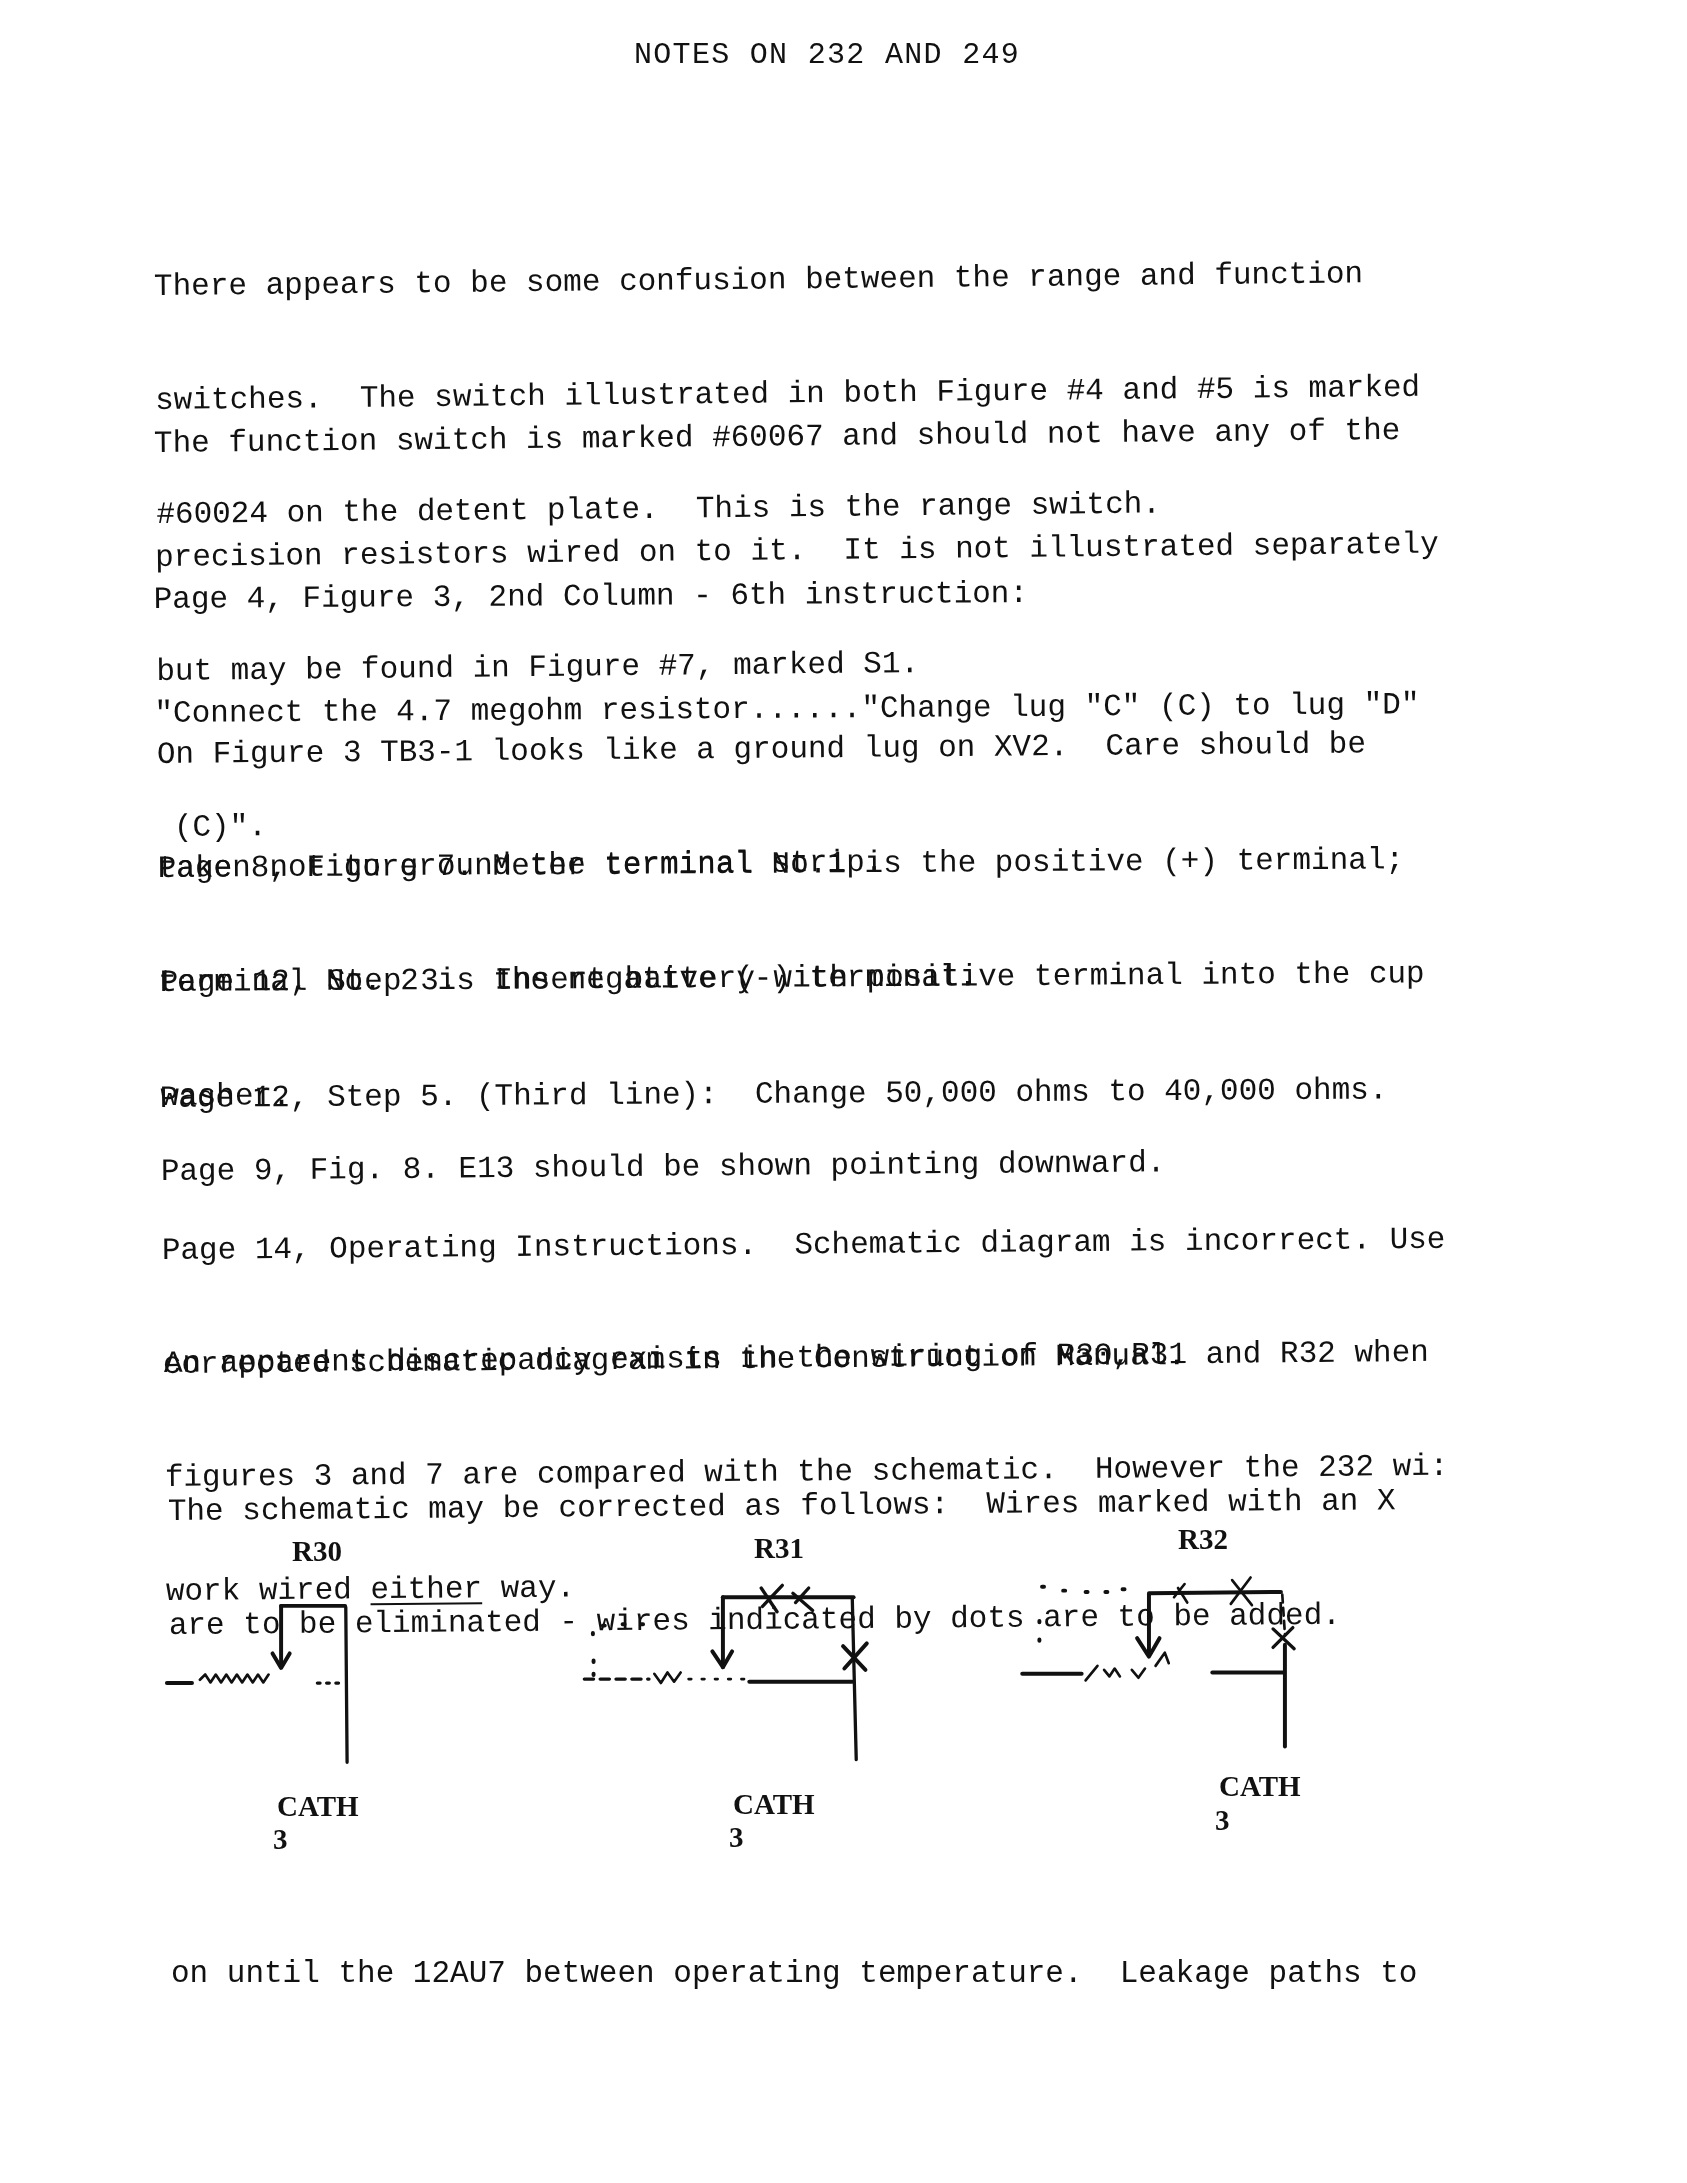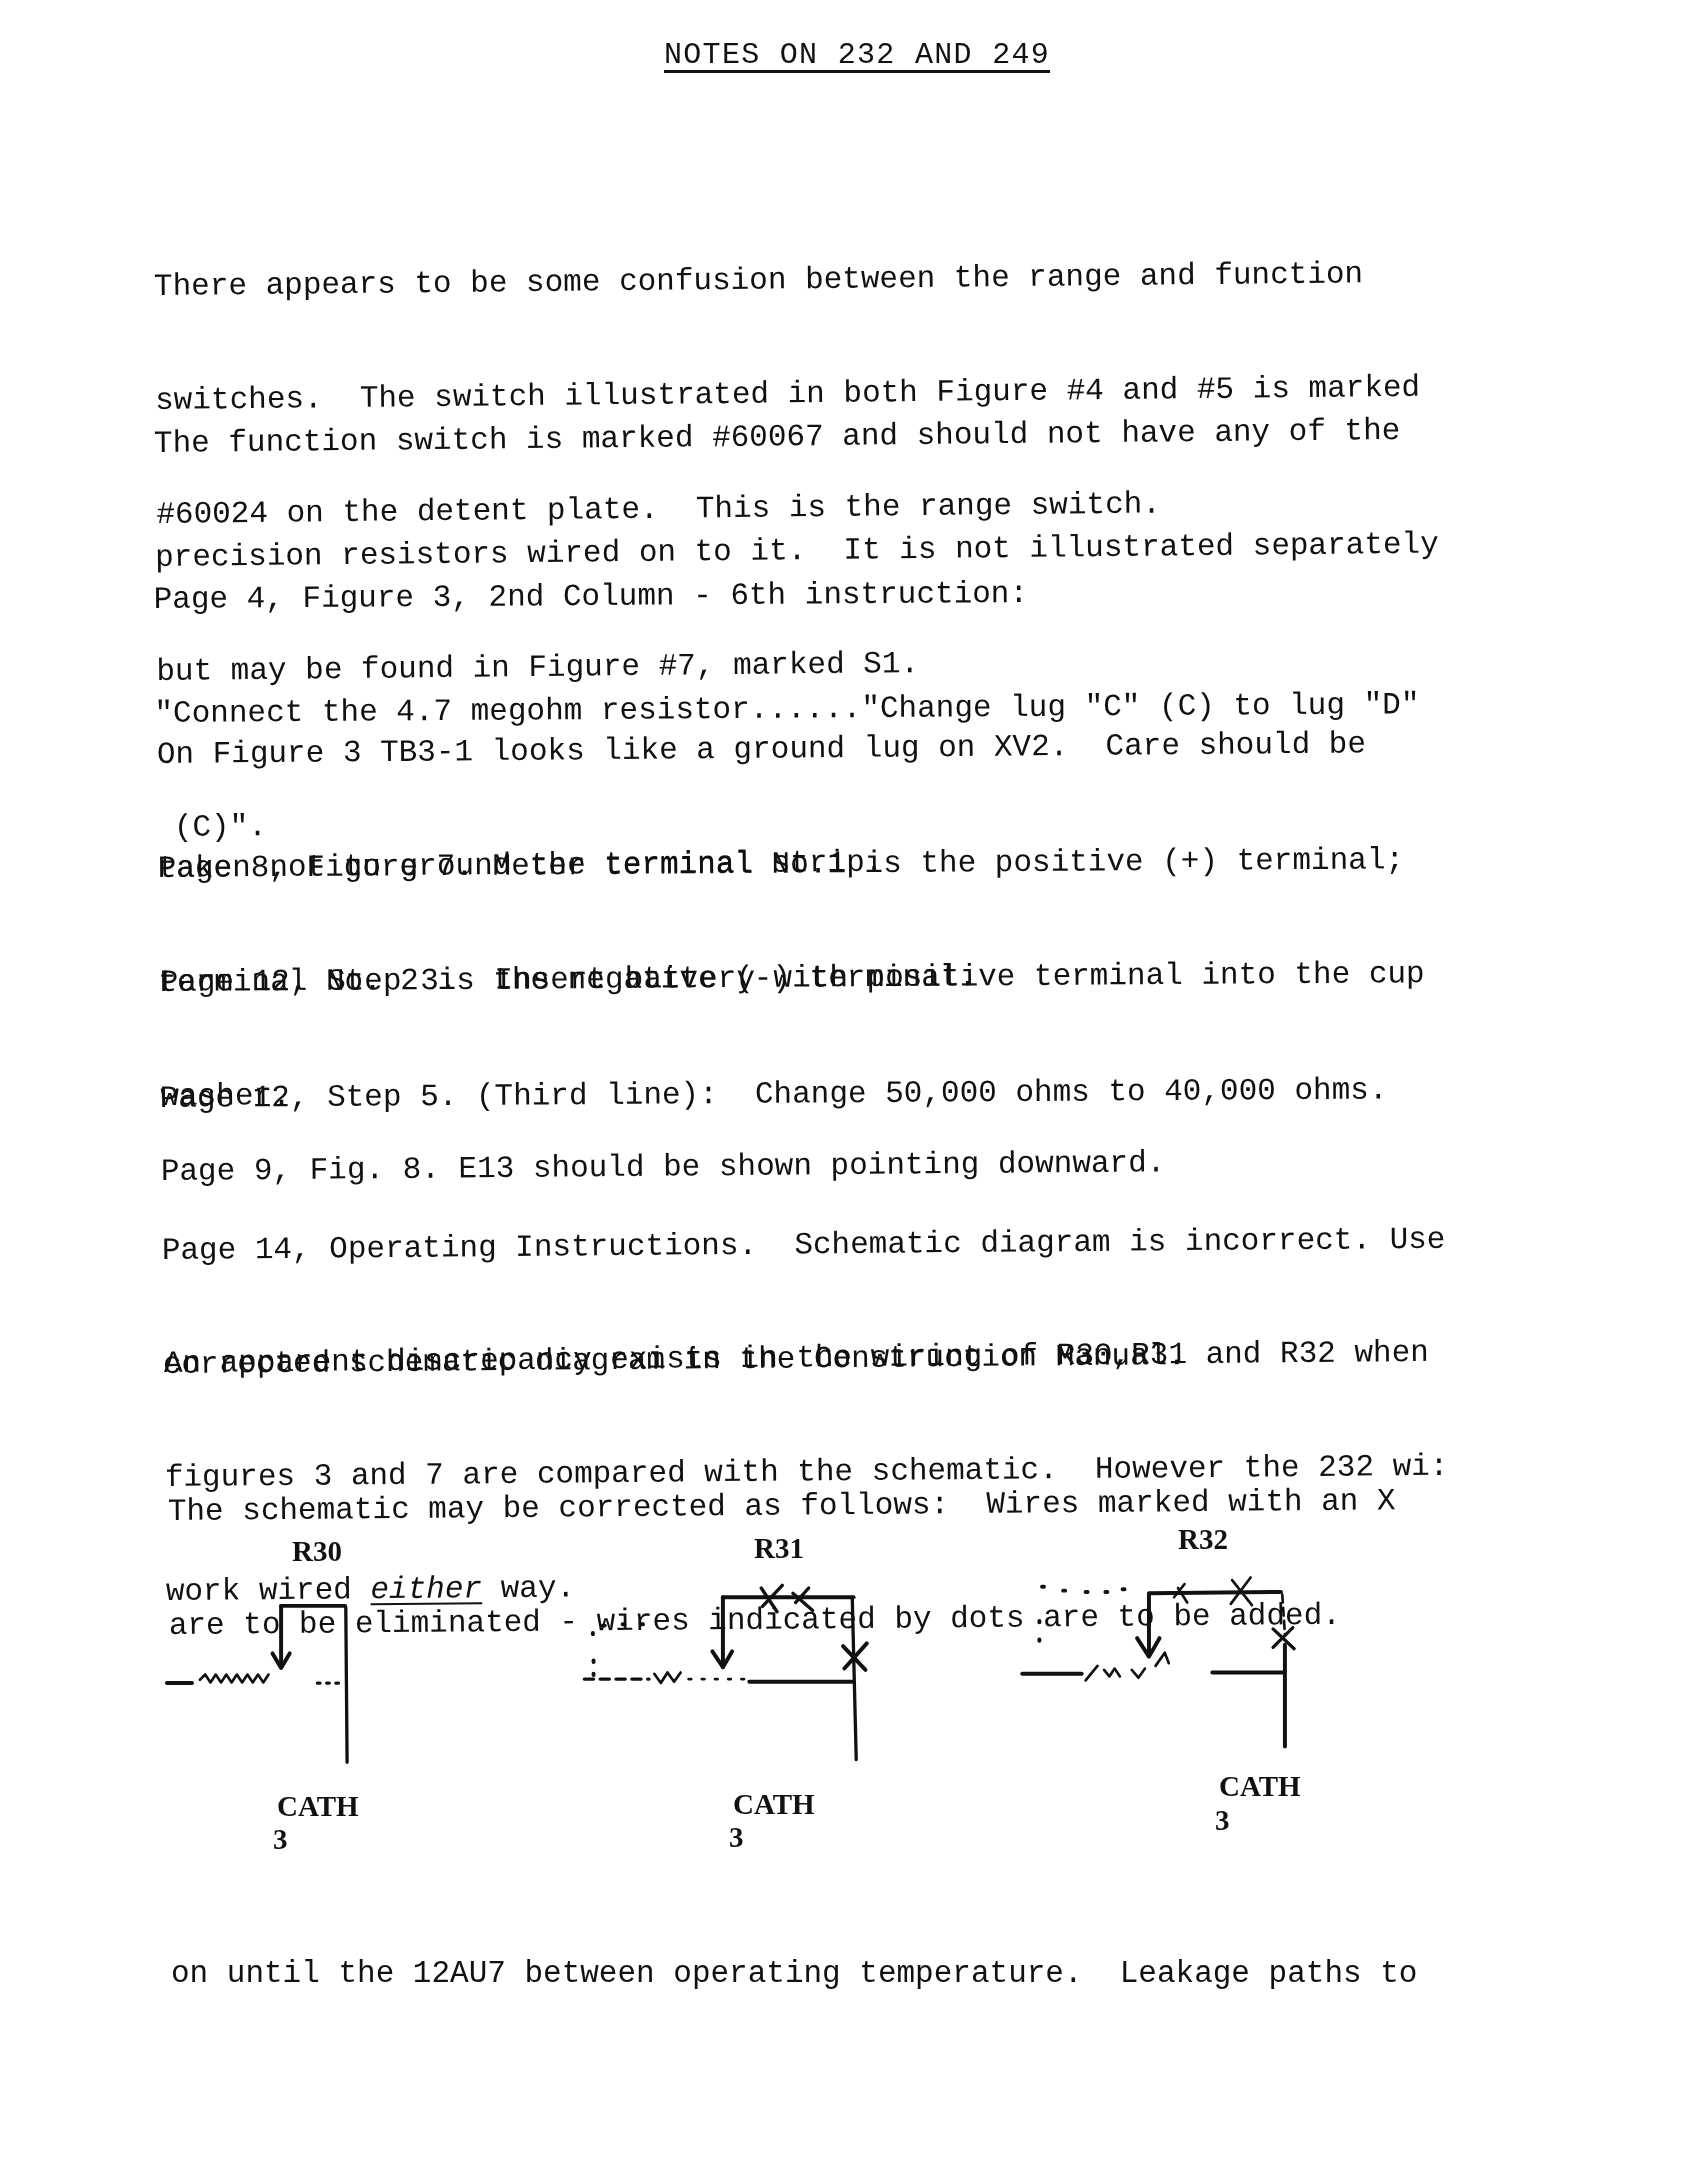--- a/index.html
+++ b/index.html
@@ -2,31 +2,31 @@
 <html style="font-size:10.6px"><head>
 <meta charset="utf-8">
 <style>
   html, body { margin: 0; padding: 0; background: #ffffff; }
   body {
     width: 1687px; height: 2183px; position: relative; overflow: hidden;
     font-family: "Liberation Mono", "DejaVu Sans Mono", monospace;
     color: #111111;
   }
   .title {
-    position: absolute; left: 664px; top: 38px;
+    position: absolute; left: 634px; top: 38px;
     font-size: 30px; letter-spacing: 1.3px;
-    text-decoration: underline; text-decoration-thickness: 2.6px; text-underline-offset: 6.6px;
+    text-decoration-thickness: 2.6px; text-underline-offset: 6.6px;
     white-space: pre;
   }
   .para {
     position: absolute; font-size: 31px; line-height: 38px; white-space: pre;
     transform-origin: left top;
   }
   .para .line { display: block; }
-  .u { text-decoration: underline; text-decoration-thickness: 2px; text-underline-offset: 5.3px; font-style: italic; }
+  .u { text-decoration: underline; text-decoration-thickness: 2px; text-underline-offset: 5.3px; }
   .diagram-label {
     position: absolute; font-family: "Liberation Serif", "DejaVu Serif", serif;
     font-weight: bold; font-size: 29px; text-align: left; width: 132px;
   }
   svg.diag { position: absolute; overflow: visible; }
   svg.diag line, svg.diag polyline, svg.diag path { stroke: #111; fill: none; stroke-linecap: round; stroke-linejoin: round; }
 </style>
 </head>
 <body>
 

